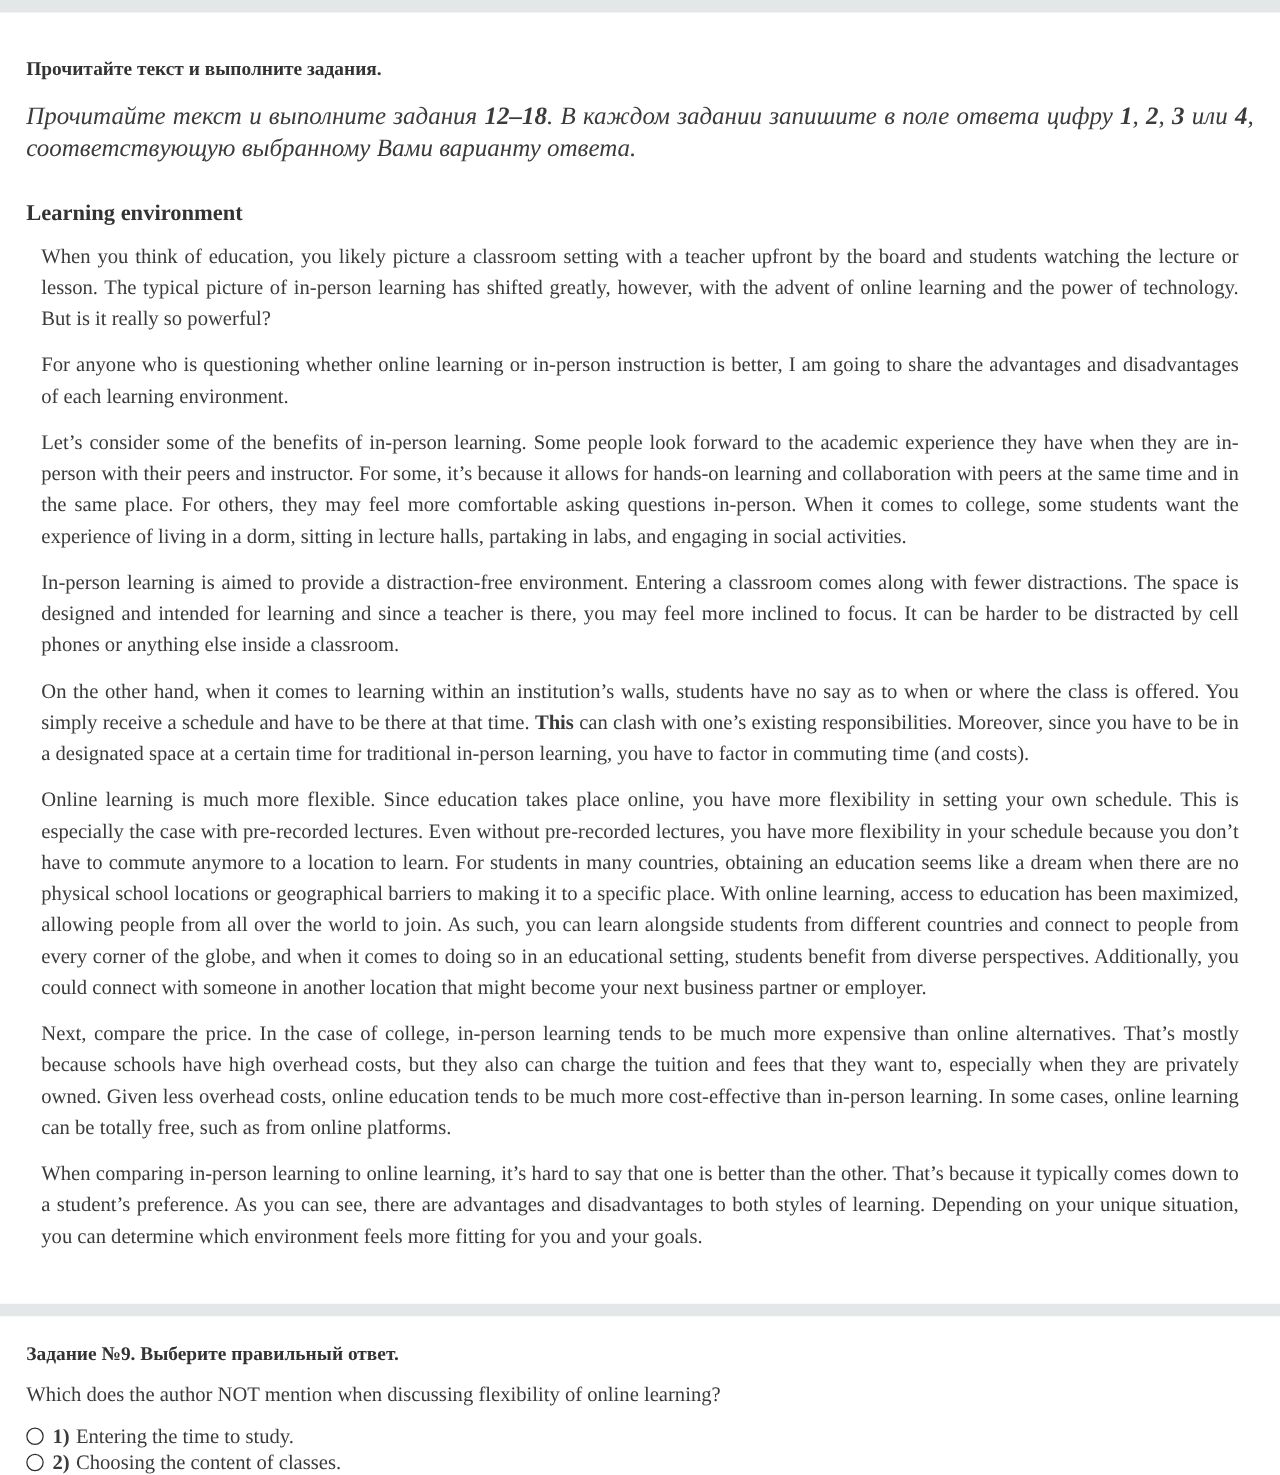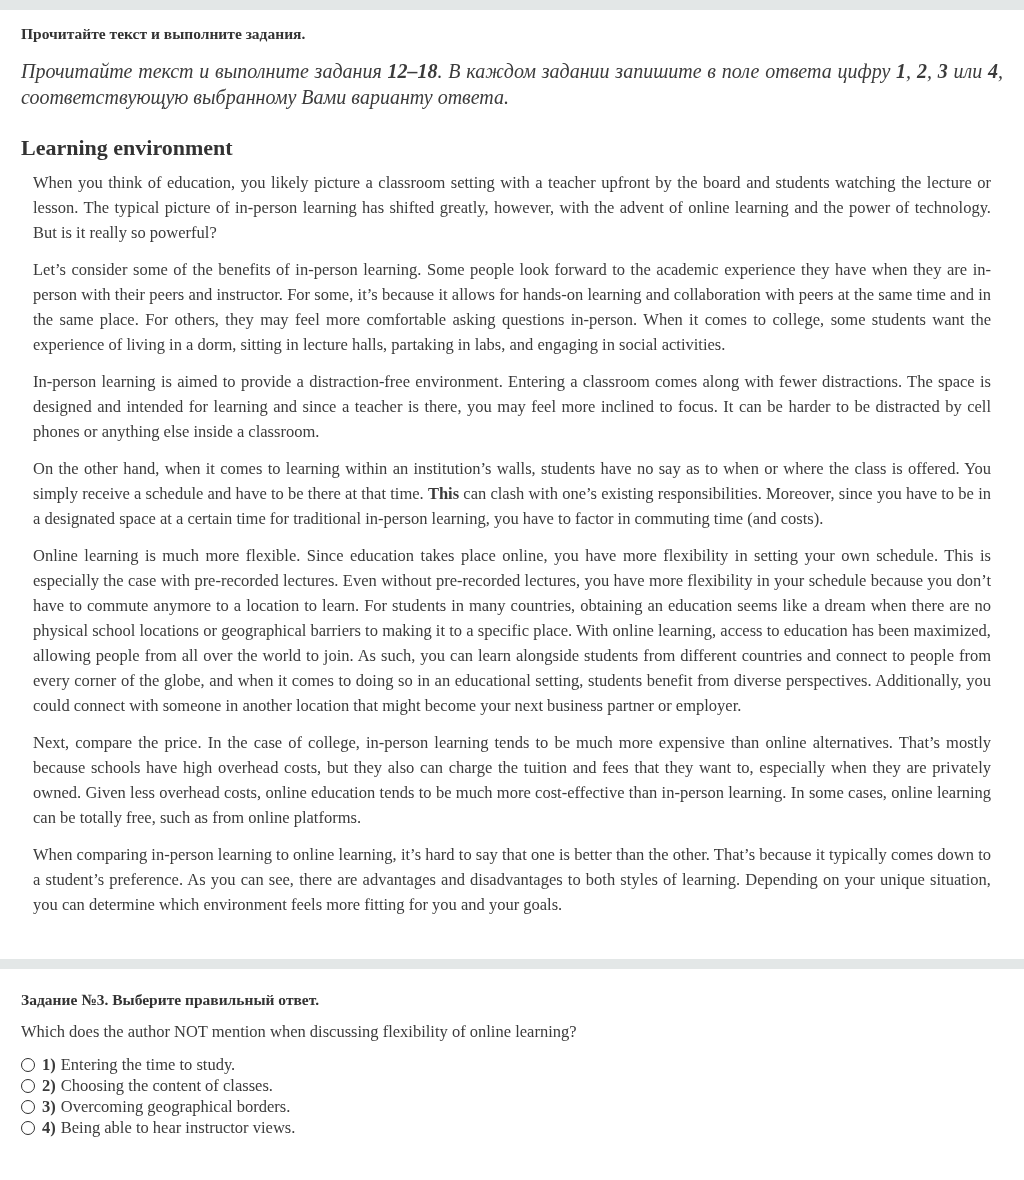--- a/index.html
+++ b/index.html
@@ -19,34 +19,34 @@
     background: #e3e7e7;
   }
   .content {
     padding: 0 21px;
   }
   .section-header {
     font-weight: bold;
     font-size: 15.5px;
     line-height: 19px;
     color: #333333;
-    margin-top: 14px;
+    margin-top: 36px;
   }
   .instruction {
     font-style: italic;
     font-size: 20px;
     line-height: 26px;
     text-align: justify;
     margin-top: 15px;
     color: #3b3b3b;
   }
   .instruction b { font-style: italic; }
   .text-title {
     font-weight: bold;
-    font-size: 22px;
+    font-size: 18px;
     line-height: 20px;
     color: #333333;
     margin-top: 28px;
   }
   .text-body p {
     margin: 12px;
     font-size: 16.5px;
     line-height: 25px;
     text-align: justify;
     color: #3b3b3b;
@@ -102,33 +102,34 @@
 
 <div class="content">
   <div class="section-header">Прочитайте текст и выполните задания.</div>
 
   <div class="instruction"><span>Прочитайте текст и выполните задания </span><b>12–18</b><span>. В каждом задании запишите в поле ответа цифру </span><b>1</b><span>, </span><b>2</b><span>, </span><b>3</b><span> или </span><b>4</b><span>, соответствующую выбранному Вами варианту ответа.</span></div>
 
   <div class="text-title">Learning environment</div>
 
   <div class="text-body" id="text-body">
       <p><span>When you think of education, you likely picture a classroom setting with a teacher upfront by the board and students watching the lecture or lesson. The typical picture of in-person learning has shifted greatly, however, with the advent of online learning and the power of technology. But is it really so powerful?</span></p>
+      <p><span>For anyone who is questioning whether online learning or in-person instruction is better, I am going to share the advantages and disadvantages of each learning environment.</span></p>
       <p><span>Let’s consider some of the benefits of in-person learning. Some people look forward to the academic experience they have when they are in-person with their peers and instructor. For some, it’s because it allows for hands-on learning and collaboration with peers at the same time and in the same place. For others, they may feel more comfortable asking questions in-person. When it comes to college, some students want the experience of living in a dorm, sitting in lecture halls, partaking in labs, and engaging in social activities.</span></p>
       <p><span>In-person learning is aimed to provide a distraction-free environment. Entering a classroom comes along with fewer distractions. The space is designed and intended for learning and since a teacher is there, you may feel more inclined to focus. It can be harder to be distracted by cell phones or anything else inside a classroom.</span></p>
       <p><span>On the other hand, when it comes to learning within an institution’s walls, students have no say as to when or where the class is offered. You simply receive a schedule and have to be there at that time. </span><b>This</b><span> can clash with one’s existing responsibilities. Moreover, since you have to be in a designated space at a certain time for traditional in-person learning, you have to factor in commuting time (and costs).</span></p>
       <p><span>Online learning is much more flexible. Since education takes place online, you have more flexibility in setting your own schedule. This is especially the case with pre-recorded lectures. Even without pre-recorded lectures, you have more flexibility in your schedule because you don’t have to commute anymore to a location to learn. For students in many countries, obtaining an education seems like a dream when there are no physical school locations or geographical barriers to making it to a specific place. With online learning, access to education has been maximized, allowing people from all over the world to join. As such, you can learn alongside students from different countries and connect to people from every corner of the globe, and when it comes to doing so in an educational setting, students benefit from diverse perspectives. Additionally, you could connect with someone in another location that might become your next business partner or employer.</span></p>
       <p><span>Next, compare the price. In the case of college, in-person learning tends to be much more expensive than online alternatives. That’s mostly because schools have high overhead costs, but they also can charge the tuition and fees that they want to, especially when they are privately owned. Given less overhead costs, online education tends to be much more cost-effective than in-person learning. In some cases, online learning can be totally free, such as from online platforms.</span></p>
       <p><span>When comparing in-person learning to online learning, it’s hard to say that one is better than the other. That’s because it typically comes down to a student’s preference. As you can see, there are advantages and disadvantages to both styles of learning. Depending on your unique situation, you can determine which environment feels more fitting for you and your goals.</span></p>
     </div>
 </div>
 
 <div class="separator"></div>
 
 <div class="content">
-  <div class="task-header">Задание №3. Выберите правильный ответ.</div>
+  <div class="task-header">Задание №9. Выберите правильный ответ.</div>
 
   <div class="question-text">Which does the author NOT mention when discussing flexibility of online learning?</div>
 
   <div class="options">
     <div class="option-row">
       <span class="radio"></span>
       <span class="opt-num">1)</span>
       <span>Entering the time to study.</span>
     </div>
     <div class="option-row">

